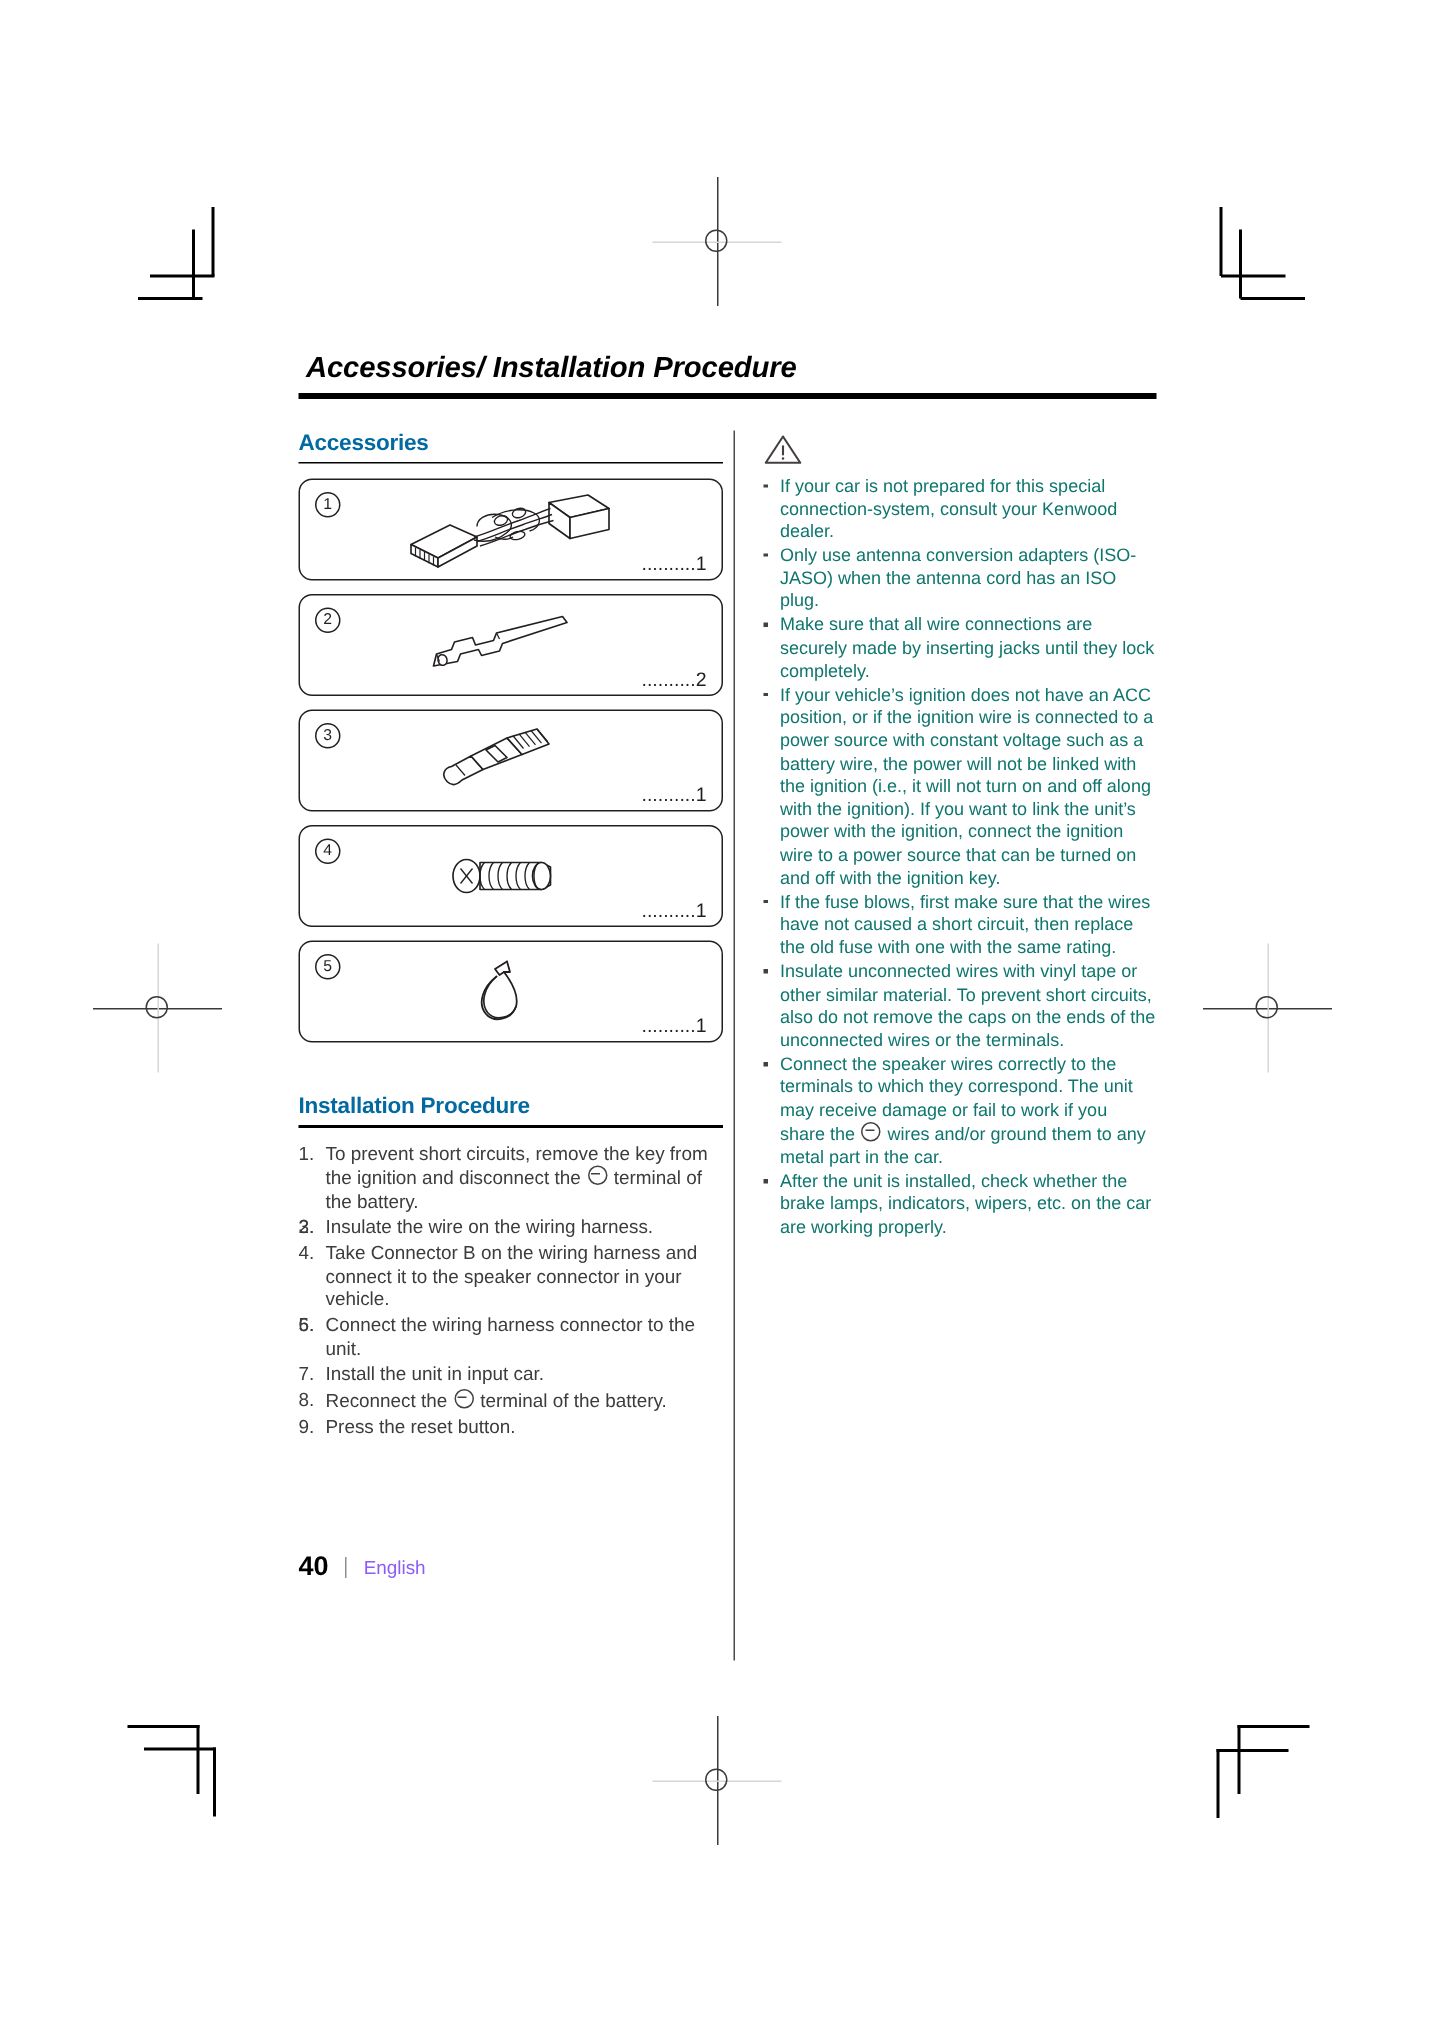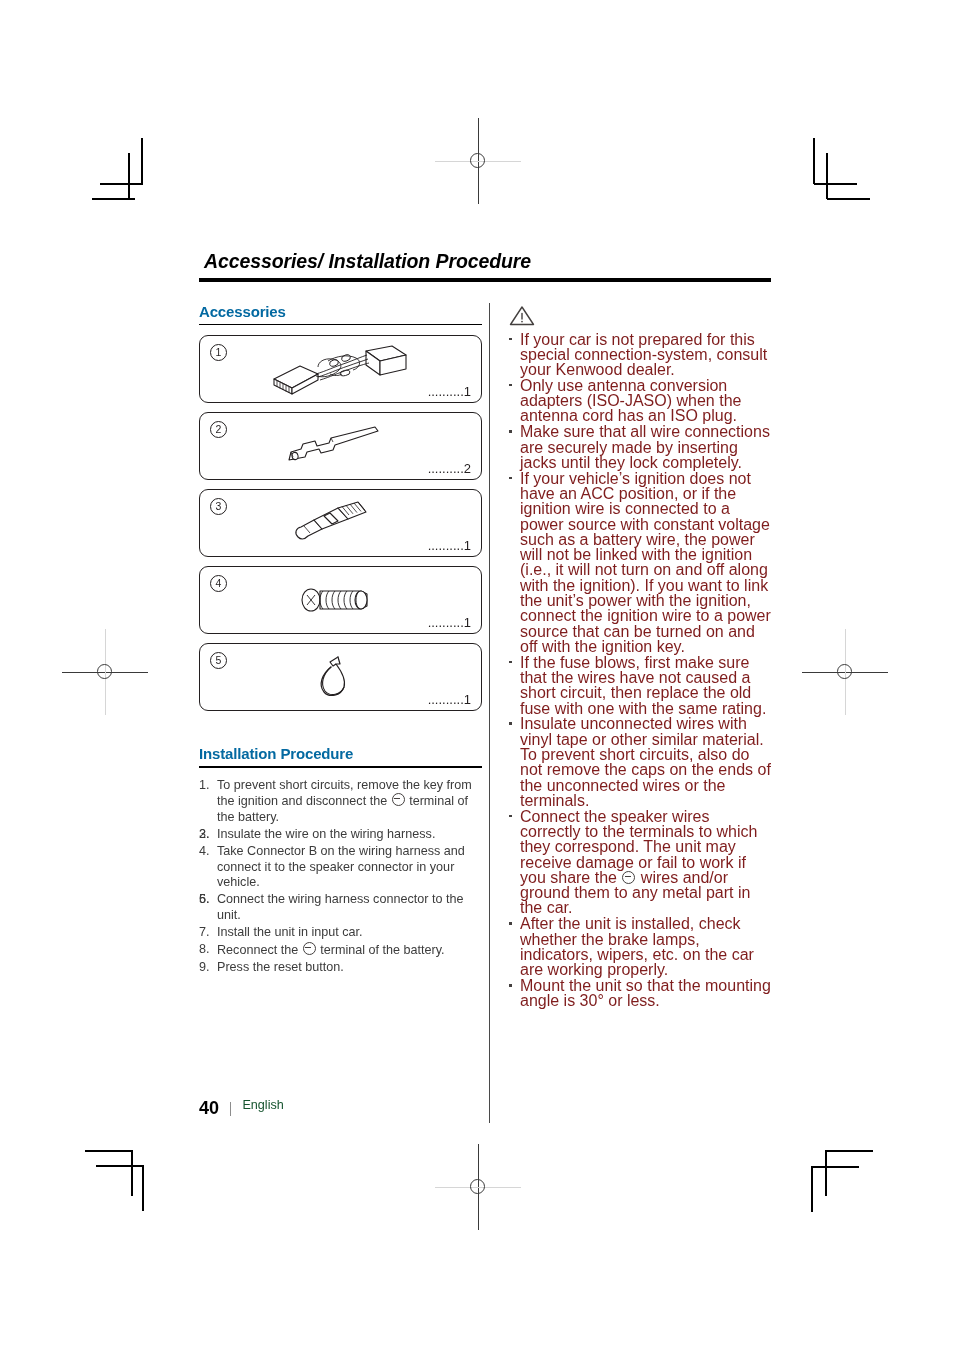--- a/index.html
+++ b/index.html
@@ -37,21 +37,21 @@
     position: absolute; left: 14.5px; top: -28px;
     width: 1px; height: 86px; background: #3a3a3a;
   }
   .reg.vlight .h { background: #d6d6d6; }
   .reg.hlight .v { background: #d6d6d6; }
 
   
   .page {
     position: absolute;
     left: 199px;
-    top: 250px;
+    top: 234px;
     width: 572px;
   }
 
   
   .running-head {
     font-size: 19.5px;
     font-weight: bold;
     font-style: italic;
     letter-spacing: -0.1px;
     color: #000;
@@ -169,23 +169,23 @@
     margin: 0 0 2px 1px;
   }
   ul.warn {
     margin: 0;
     padding: 0;
     list-style: none;
   }
   ul.warn li {
     position: relative;
     padding-left: 12px;
-    font-size: 16px;
+    font-size: 12px;
     line-height: 15.3px;
-    color: #7f1d1d;
+    color: #0f766e;
     margin-bottom: 0.5px;
   }
   ul.warn li:before {
     content: "";
     position: absolute;
     left: 1px; top: 6px;
     width: 2.6px; height: 2.6px;
     background: #44403f;
   }
 
@@ -204,39 +204,39 @@
     position: absolute;
     left: 1.5px; top: 4px;
     width: 6px; height: 1px;
     background: #44403f;
   }
 
   
   .footer {
     position: absolute;
     left: 199px;
-    top: 1098px;
+    top: 1034px;
     display: flex;
-    align-items: flex-start;
+    align-items: center;
   }
   .footer .pg {
     font-size: 18px;
     font-weight: bold;
     color: #000;
   }
   .footer .bar {
     width: 1.4px;
     height: 14px;
     background: #8d8d8d;
     margin: 0 11px;
     align-self: center;
   }
   .footer .lang {
     font-size: 12.6px;
-    color: #14532d;
+    color: #8b5cf6;
   }
 </style>
 </head>
 <body>
 
 <div>
 
   <div class="crop" style="left:100px;top:183px;width:43px;height:1.6px;"></div>
   <div class="crop" style="left:141px;top:183px;width:1.6px;height:-0px;"></div>
   <div class="crop" style="left:141px;top:138px;width:1.6px;height:46px;"></div>
@@ -444,21 +444,20 @@
 
       <ul class="warn">
         <li><span>If your car is not prepared for this special connection-system, consult your Kenwood dealer.</span></li>
         <li><span>Only use antenna conversion adapters (ISO-JASO) when the antenna cord has an ISO plug.</span></li>
         <li><span>Make sure that all wire connections are securely made by inserting jacks until they lock completely.</span></li>
         <li><span>If your vehicle’s ignition does not have an ACC position, or if the ignition wire is connected to a power source with constant voltage such as a battery wire, the power will not be linked with the ignition (i.e., it will not turn on and off along with the ignition). If you want to link the unit’s power with the ignition, connect the ignition wire to a power source that can be turned on and off with the ignition key.</span></li>
         <li><span>If the fuse blows, first make sure that the wires have not caused a short circuit, then replace the old fuse with one with the same rating.</span></li>
         <li><span>Insulate unconnected wires with vinyl tape or other similar material. To prevent short circuits, also do not remove the caps on the ends of the unconnected wires or the terminals.</span></li>
         <li><span>Connect the speaker wires correctly to the terminals to which they correspond. The unit may receive damage or fail to work if you share the </span><span class="neg"></span><span> wires and/or ground them to any metal part in the car.</span></li>
         <li><span>After the unit is installed, check whether the brake lamps, indicators, wipers, etc. on the car are working properly.</span></li>
-        <li><span>Mount the unit so that the mounting angle is 30° or less.</span></li>
       </ul>
 
     </div>
   </div>
 </div>
 
 <div class="footer">
   <span class="pg">40</span>
   <span class="bar"></span>
   <span class="lang">English</span>

